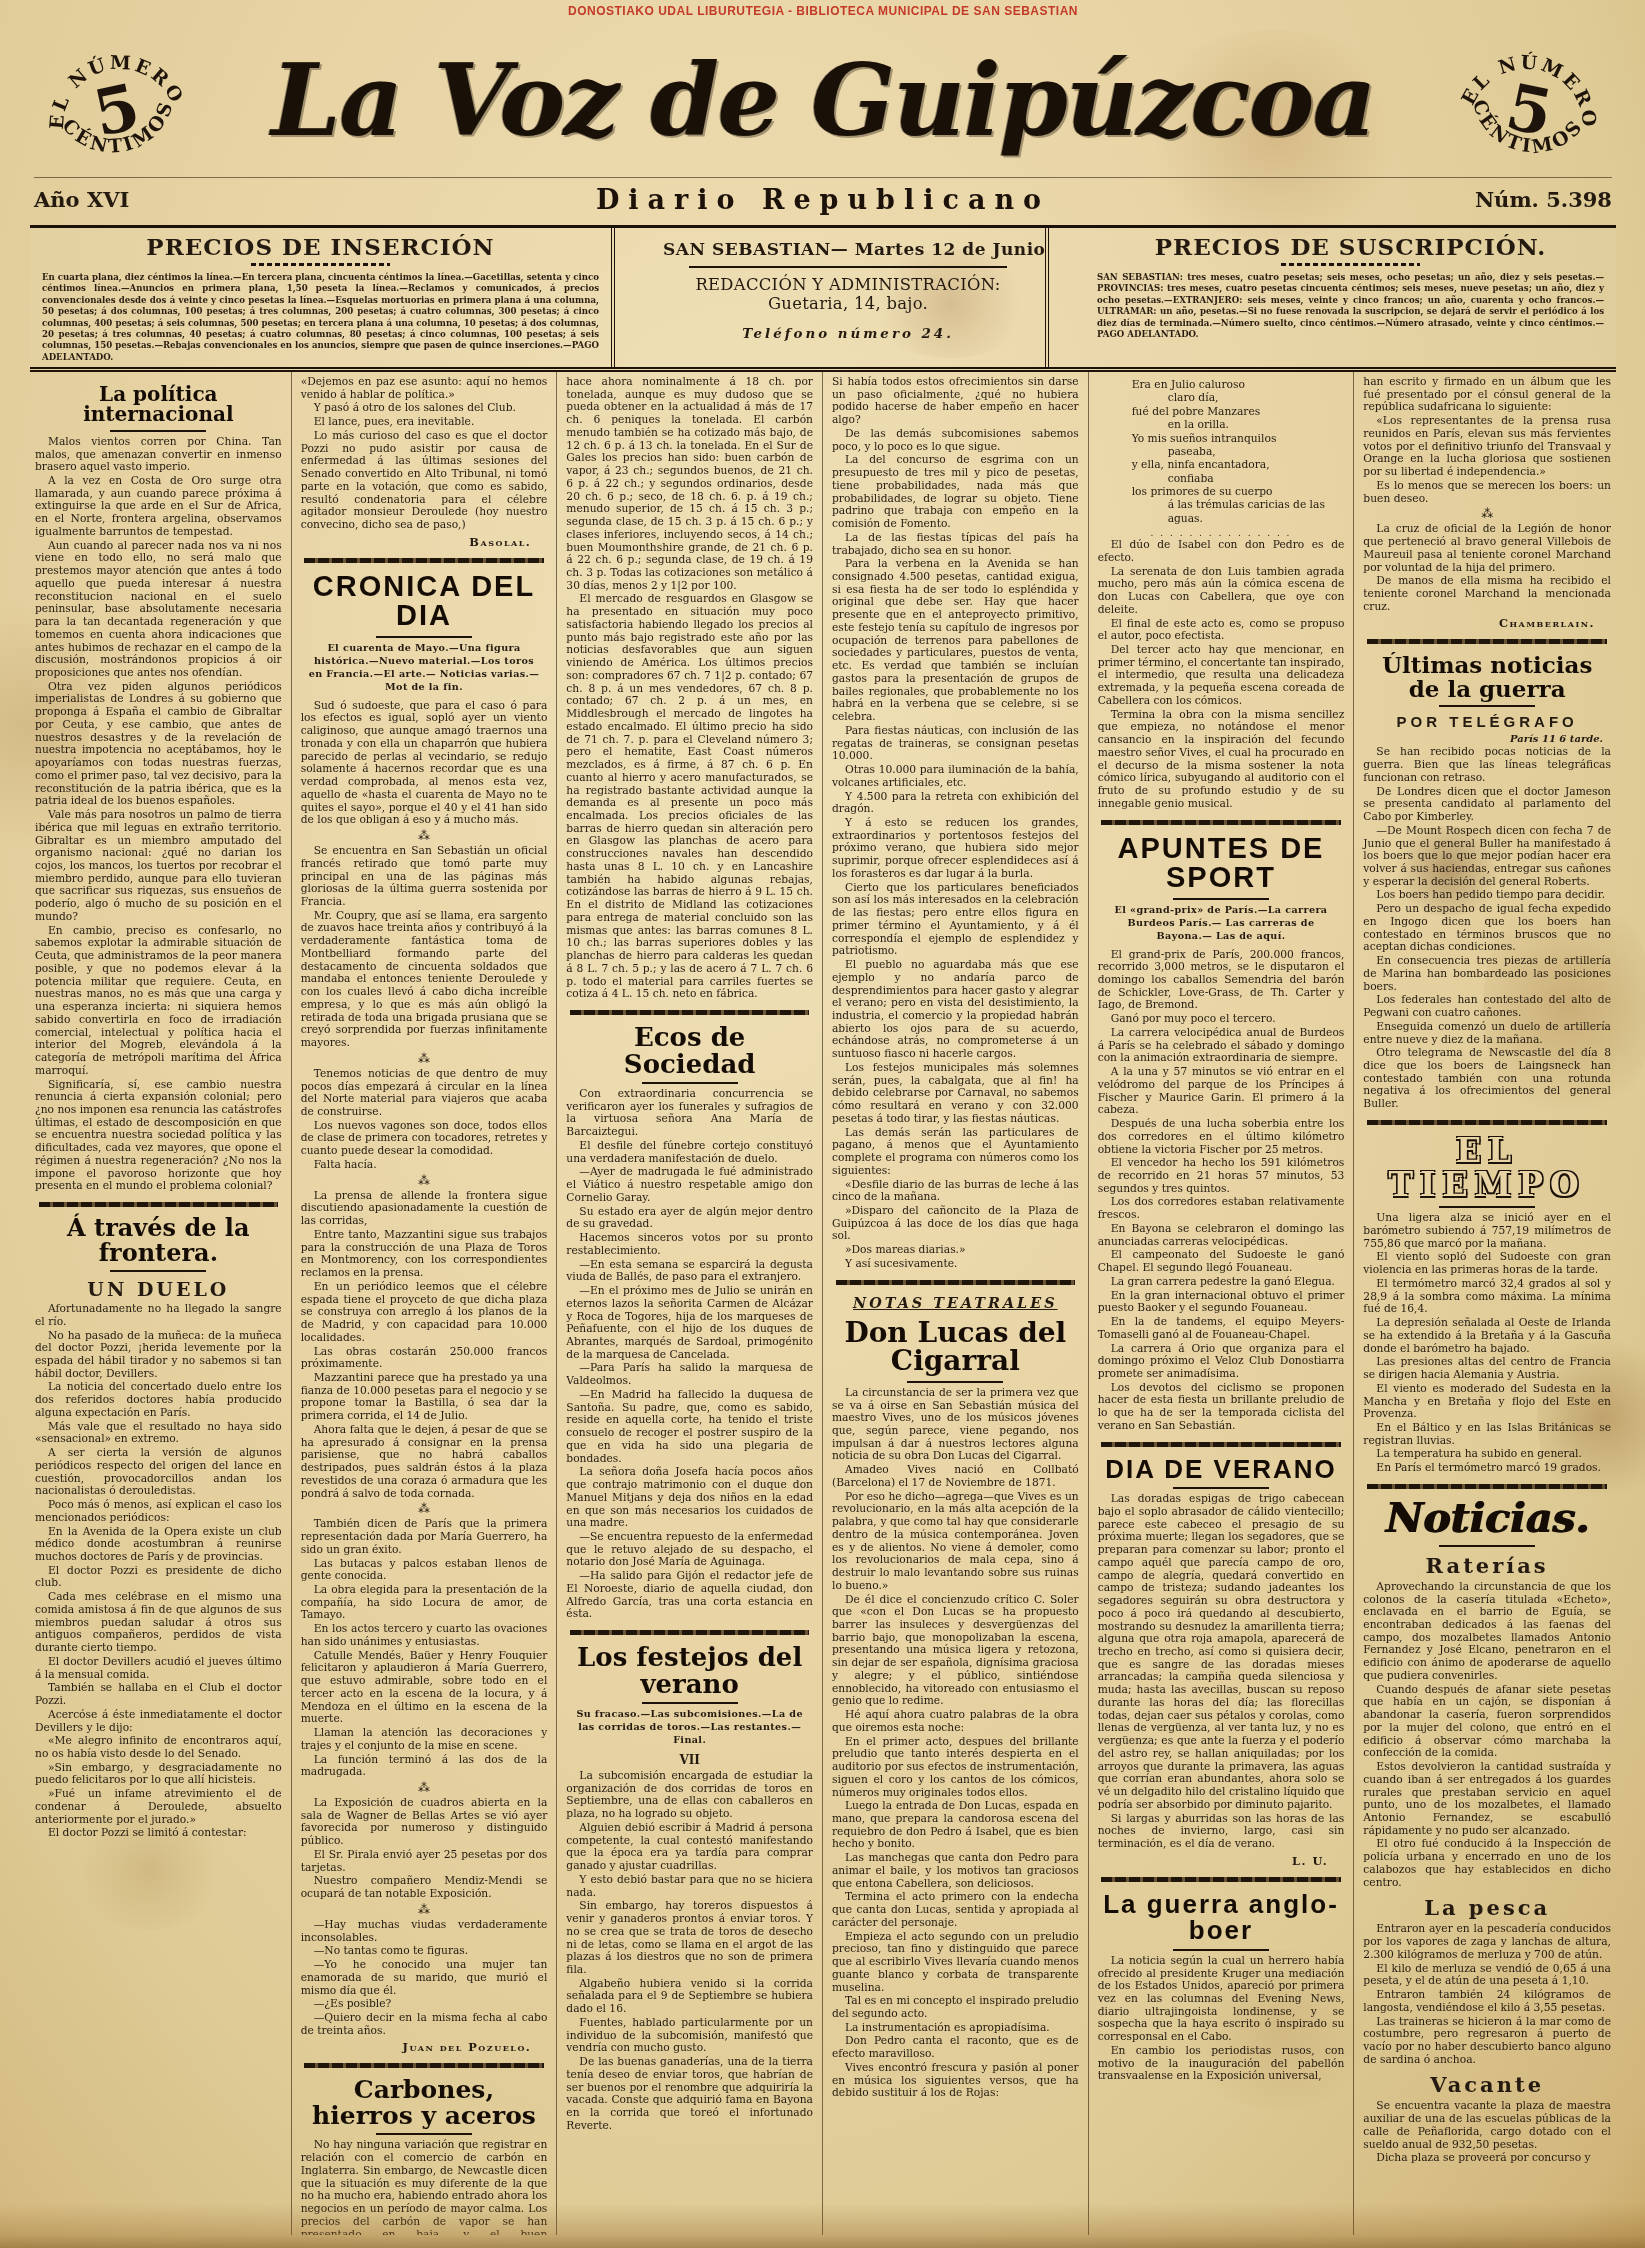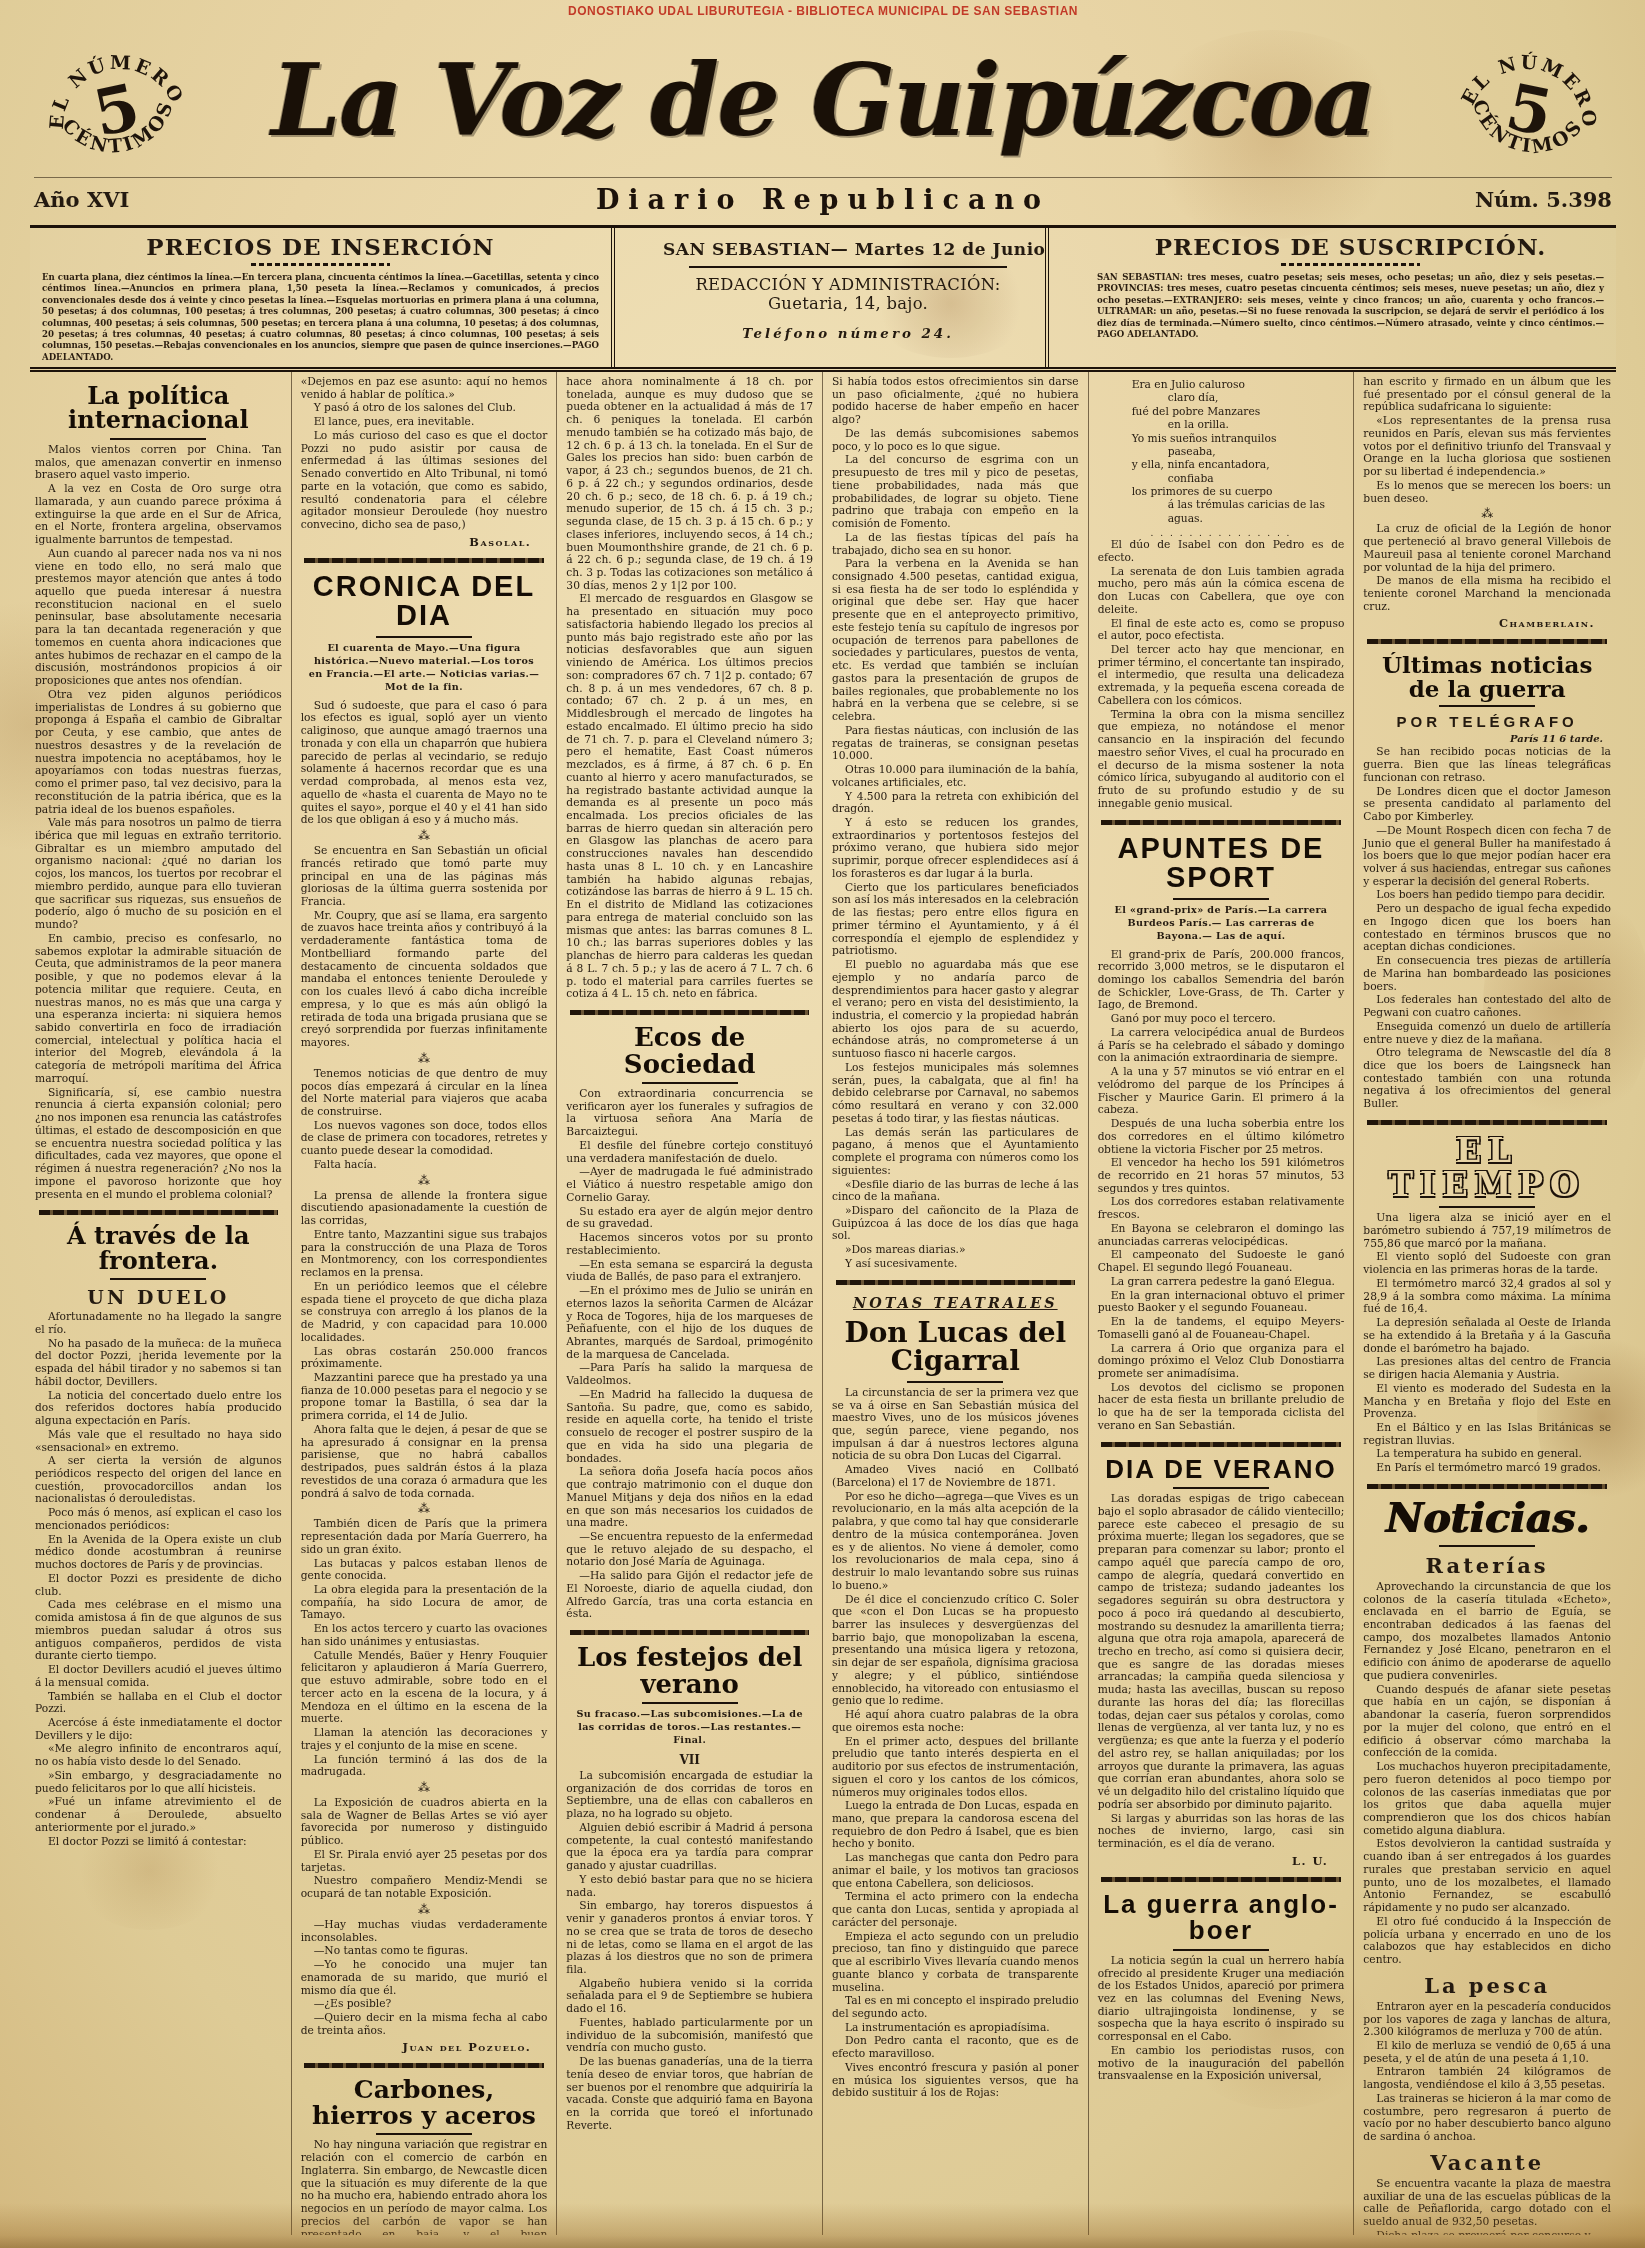--- a/index.html
+++ b/index.html
@@ -139,21 +139,21 @@
     </div>
     <div class="hbox subscription">
       <div class="hbox-title">PRECIOS DE SUSCRIPCIÓN.</div>
       <div class="squig"></div>
       <div class="hbox-body">SAN SEBASTIAN: tres meses, cuatro pesetas; seis meses, ocho pesetas; un año, diez y seis pesetas.—PROVINCIAS: tres meses, cuatro pesetas cincuenta céntimos; seis meses, nueve pesetas; un año, diez y ocho pesetas.—EXTRANJERO: seis meses, veinte y cinco francos; un año, cuarenta y ocho francos.—ULTRAMAR: un año, pesetas.—Si no fuese renovada la suscripcion, se dejará de servir el periódico á los diez días de terminada.—Número suelto, cinco céntimos.—Número atrasado, veinte y cinco céntimos.—PAGO ADELANTADO.</div>
     </div>
   </div>
 
   <div class="cols">
     <div class="col">
-        <div class="art-head serif" style="font-size: 24px;">La política internacional<div class="under"></div></div>
+        <div class="art-head serif" style="font-size: 20px;">La política internacional<div class="under"></div></div>
         <p class="para">Malos vientos corren por China. Tan malos, que amenazan convertir en inmenso brasero aquel vasto imperio.</p>
         <p class="para">A la vez en Costa de Oro surge otra llamarada, y aun cuando parece próxima á extinguirse la que arde en el Sur de Africa, en el Norte, frontera argelina, observamos igualmente barruntos de tempestad.</p>
         <p class="para">Aun cuando al parecer nada nos va ni nos viene en todo ello, no será malo que prestemos mayor atención que antes á todo aquello que pueda interesar á nuestra reconstitucion nacional en el suelo peninsular, base absolutamente necesaria para la tan decantada regeneración y que tomemos en cuenta ahora indicaciones que antes hubimos de rechazar en el campo de la discusión, mostrándonos propicios á oir proposiciones que antes nos ofendían.</p>
         <p class="para">Otra vez piden algunos periódicos imperialistas de Londres á su gobierno que proponga á España el cambio de Gibraltar por Ceuta, y ese cambio, que antes de nuestros desastres y de la revelación de nuestra impotencia no aceptábamos, hoy le apoyaríamos con todas nuestras fuerzas, como el primer paso, tal vez decisivo, para la reconstitución de la patria ibérica, que es la patria ideal de los buenos españoles.</p>
         <p class="para">Vale más para nosotros un palmo de tierra ibérica que mil leguas en extraño territorio. Gibraltar es un miembro amputado del organismo nacional: ¿qué no darian los cojos, los mancos, los tuertos por recobrar el miembro perdido, aunque para ello tuvieran que sacrificar sus riquezas, sus ensueños de poderío, algo ó mucho de su posición en el mundo?</p>
         <p class="para">En cambio, preciso es confesarlo, no sabemos explotar la admirable situación de Ceuta, que administramos de la peor manera posible, y que no podemos elevar á la potencia militar que requiere. Ceuta, en nuestras manos, no es más que una carga y una esperanza incierta: ni siquiera hemos sabido convertirla en foco de irradiación comercial, intelectual y política hacia el interior del Mogreb, elevándola á la categoría de metrópoli marítima del África marroquí.</p>
         <p class="para">Significaría, sí, ese cambio nuestra renuncia á cierta expansión colonial; pero ¿no nos imponen esa renuncia las catástrofes últimas, el estado de descomposición en que se encuentra nuestra sociedad política y las dificultades, cada vez mayores, que opone el régimen á nuestra regeneración? ¿No nos la impone el pavoroso horizonte que hoy presenta en el mundo el problema colonial?</p>
         <div class="divider"></div>
         <div class="art-head serif" style="font-size: 24px;">Á través de la frontera.<div class="under"></div></div>
         <div class="subhead">UN DUELO</div>
@@ -362,21 +362,20 @@
         <p class="para">Las presiones altas del centro de Francia se dirigen hacia Alemania y Austria.</p>
         <p class="para">El viento es moderado del Sudesta en la Mancha y en Bretaña y flojo del Este en Provenza.</p>
         <p class="para">En el Báltico y en las Islas Británicas se registran lluvias.</p>
         <p class="para">La temperatura ha subido en general.</p>
         <p class="para">En París el termómetro marcó 19 grados.</p>
         <div class="divider"></div>
         <div class="art-head display">Noticias.<div class="under"></div></div>
         <div class="subhead" style="font-size: 21px;">Raterías</div>
         <p class="para">Aprovechando la circunstancia de que los colonos de la casería titulada «Echeto», enclavada en el barrio de Eguía, se encontraban dedicados á las faenas del campo, dos mozalbetes llamados Antonio Fernandez y José Elcano, penetraron en el edificio con ánimo de apoderarse de aquello que pudiera convenirles.</p>
         <p class="para">Cuando después de afanar siete pesetas que había en un cajón, se disponían á abandonar la casería, fueron sorprendidos por la mujer del colono, que entró en el edificio á observar cómo marchaba la confección de la comida.</p>
-        <p class="para">Los muchachos huyeron precipitadamente, pero fueron detenidos al poco tiempo por colonos de las caserías inmediatas que por los gritos que daba aquella mujer comprendieron que los dos chicos habían cometido alguna diablura.</p>
         <p class="para">Estos devolvieron la cantidad sustraída y cuando iban á ser entregados á los guardes rurales que prestaban servicio en aquel punto, uno de los mozalbetes, el llamado Antonio Fernandez, se escabulló rápidamente y no pudo ser alcanzado.</p>
         <p class="para">El otro fué conducido á la Inspección de policía urbana y encerrado en uno de los calabozos que hay establecidos en dicho centro.</p>
         <div class="subhead" style="font-size: 21px;">La pesca</div>
         <p class="para">Entraron ayer en la pescadería conducidos por los vapores de zaga y lanchas de altura, 2.300 kilógramos de merluza y 700 de atún.</p>
         <p class="para">El kilo de merluza se vendió de 0,65 á una peseta, y el de atún de una peseta á 1,10.</p>
         <p class="para">Entraron también 24 kilógramos de langosta, vendiéndose el kilo á 3,55 pesetas.</p>
         <p class="para">Las traineras se hicieron á la mar como de costumbre, pero regresaron á puerto de vacío por no haber descubierto banco alguno de sardina ó anchoa.</p>
         <div class="subhead" style="font-size: 21px;">Vacante</div>
         <p class="para">Se encuentra vacante la plaza de maestra auxiliar de una de las escuelas públicas de la calle de Peñaflorida, cargo dotado con el sueldo anual de 932,50 pesetas.</p>
         <p class="para">Dicha plaza se proveerá por concurso y</p>

